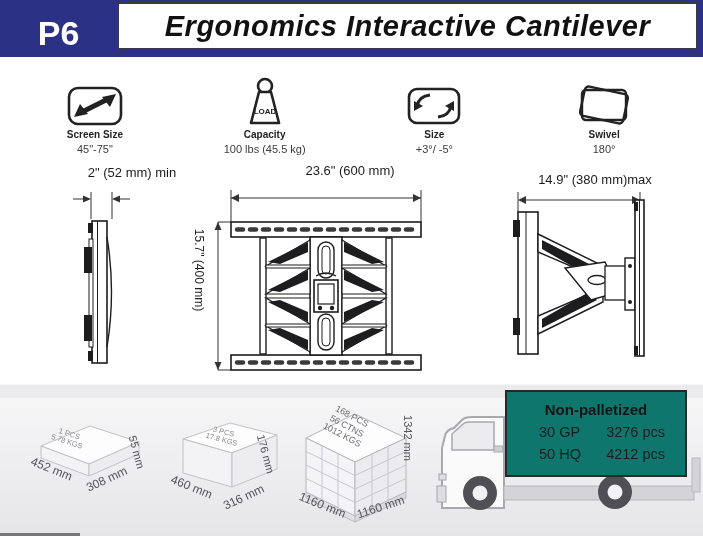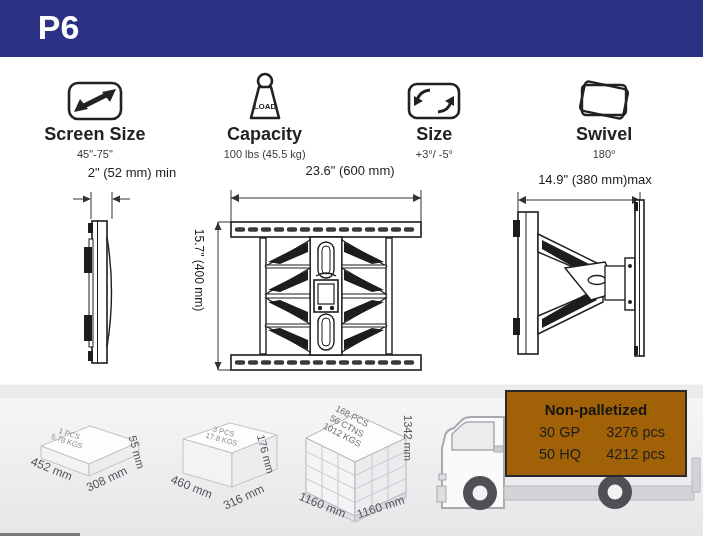--- a/index.html
+++ b/index.html
@@ -2,65 +2,68 @@
 <html><head>
 <meta charset="utf-8">
 <style>
   html,body{margin:0;padding:0;}
   body{width:703px;height:536px;overflow:hidden;background:#fff;
        font-family:"Liberation Sans","DejaVu Sans",sans-serif;}
   #page{position:relative;width:703px;height:536px;background:#fff;}
 
   
   .header{position:absolute;left:0;top:0;width:703px;height:57px;background:#2b3184;}
-  .model{position:absolute;left:0;top:2px;width:117px;height:50px;display:flex;
+  .model{position:absolute;left:0;top:8px;width:117px;height:50px;display:flex;
          align-items:center;justify-content:center;color:#fff;font-size:34px;font-weight:bold;}
   .titlebox{position:absolute;left:117px;right:5px;top:2px;height:44px;background:#fff;
             border:2px solid #3a3a46;display:flex;align-items:center;justify-content:center;}
   .titlebox span{font-size:29px;font-weight:bold;font-style:italic;color:#111;letter-spacing:.5px;}
 
   
   .specs{position:absolute;left:0;top:60px;width:703px;height:100px;display:flex;
          padding:6px 14px 0 10px;box-sizing:border-box;}
   .spec{flex:1;display:flex;flex-direction:column;align-items:center;justify-content:center;}
   .spec .ic{height:58px;display:flex;align-items:flex-end;justify-content:center;}
-  .spec .lbl{font-size:18px;font-weight:bold;color:#222;margin-top:0;white-space:nowrap;}
+  .spec .lbl{font-size:10px;font-weight:bold;color:#222;margin-top:0;white-space:nowrap;}
   .spec .val{font-size:11px;color:#3c3c3c;margin-top:3px;white-space:nowrap;}
   .spec svg{display:block;}
 
   
   .drawings{position:absolute;left:0;top:160px;width:703px;height:224px;background:#fff;}
   .dimtext{position:absolute;font-size:13px;color:#1c1c1c;white-space:nowrap;}
   .rot90{transform:rotate(90deg);transform-origin:center;}
 
   
   .floor{position:absolute;left:0;top:398px;width:703px;height:138px;
          background:linear-gradient(#f6f6f7,#e6e6e9);}
   .wallline{position:absolute;left:0;top:384px;width:703px;height:14px;background:#ebebed;
             border-top:1px solid #f6f6f6;border-bottom:1px solid #dedee1;}
   .bottomedge{position:absolute;left:0;top:533px;width:80px;height:3px;background:#4a4a4c;opacity:.7;}
 
   .pk{position:absolute;color:#55555a;font-size:12px;white-space:nowrap;}
   .pk.small{font-size:7.5px;color:#8d8d92;line-height:8px;text-align:center;}
   .pk.pallet-top{font-size:9px;color:#6a6a70;line-height:10.5px;text-align:center;}
   .graphic{position:absolute;}
 
-  .infobox{position:absolute;left:505px;top:390px;width:182px;height:87px;background:#a16207;
+  .infobox{position:absolute;left:505px;top:390px;width:182px;height:87px;background:#0f766e;
            border:2px solid #28282c;box-sizing:border-box;}
   .infobox .ib-title{text-align:center;font-weight:bold;font-size:15px;color:#151515;margin-top:9px;}
   .ib-row{display:flex;justify-content:space-between;padding:0 20px 0 32px;margin-top:6px;
           font-size:14.5px;color:#1d1d1f;}
 </style>
 </head>
 <body>
 
 <div id="page">
 
   <div class="header">
     <div class="model">P6</div>
+    <div class="titlebox">
+      <span>Ergonomics Interactive Cantilever</span>
+    </div>
   </div>
 
   <div class="specs">
 
     <div class="spec">
       <div class="ic">
         <svg width="62" height="48" viewBox="0 0 62 48">
           <rect x="5" y="7" width="52" height="36" rx="9" fill="none" stroke="#222" stroke-width="2.6"></rect>
           <line x1="18" y1="31" x2="44" y2="18" stroke="#222" stroke-width="5"></line>
           <polygon points="10,36 24,33 16,23" fill="#222"></polygon>

